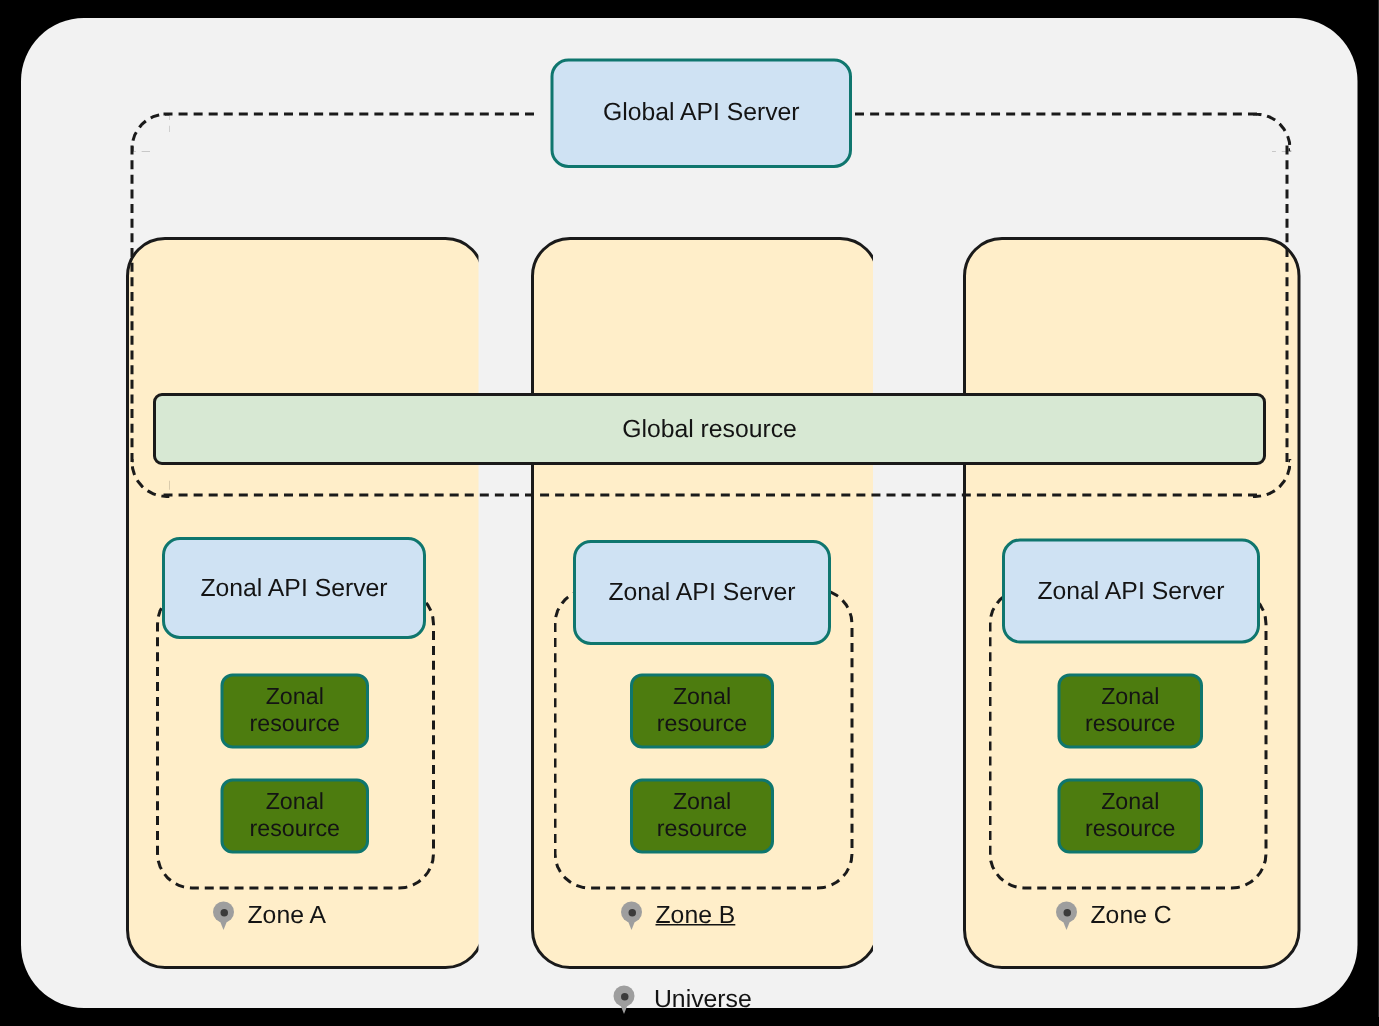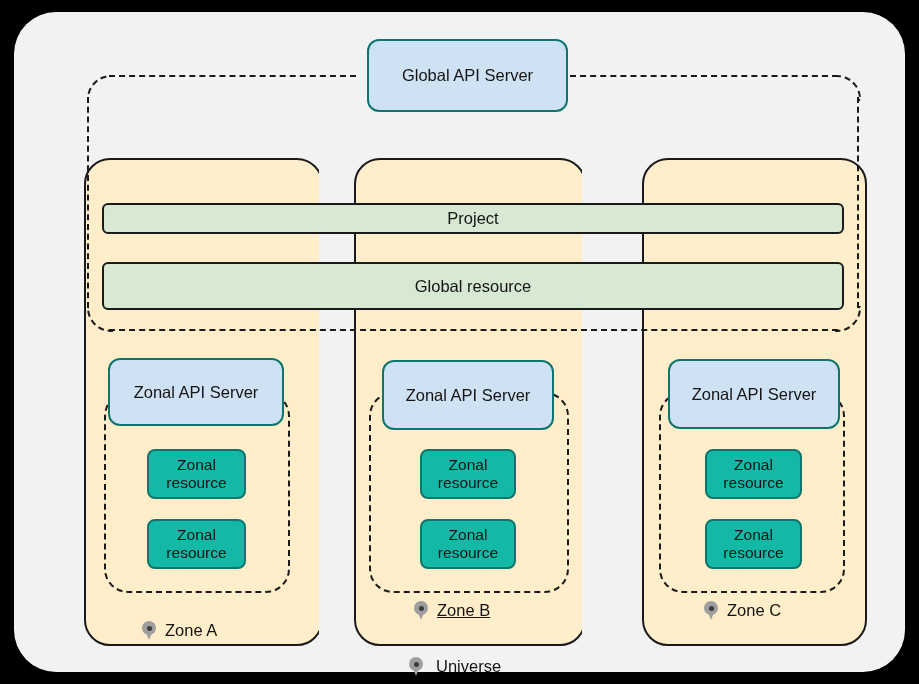--- a/index.html
+++ b/index.html
@@ -55,39 +55,39 @@
              background:transparent;}
   .zd-a{left:90px;top:380px;width:182px;height:197px;}
   .zd-b{left:355px;top:380px;width:196px;height:197px;}
   .zd-c{left:645px;top:380px;width:182px;height:197px;}
 
   
   .box{position:absolute;border:2px solid #0f766e;box-sizing:border-box;
        display:flex;align-items:center;justify-content:center;text-align:center;
        color:#141414;}
   .box-blue{background:#cfe2f3;border-radius:12px;font-size:16.5px;}
-  .box-pink{background:#14b8a6;border-radius:8px;font-size:15.5px;line-height:1.18;}
+  .box-pink{background:#4d7c0f;border-radius:8px;font-size:15.5px;line-height:1.18;}
 
   .global-api{left:353px;top:27px;width:201px;height:73px;}
 
   .zapi-a{left:94px;top:346px;width:176px;height:68px;}
   .zapi-b{left:368px;top:348px;width:172px;height:70px;}
   .zapi-c{left:654px;top:347px;width:172px;height:70px;}
 
   .zr-a1{left:133px;top:437px;width:99px;height:50px;}
   .zr-a2{left:133px;top:507px;width:99px;height:50px;}
   .zr-b1{left:406px;top:437px;width:96px;height:50px;}
   .zr-b2{left:406px;top:507px;width:96px;height:50px;}
   .zr-c1{left:691px;top:437px;width:97px;height:50px;}
   .zr-c2{left:691px;top:507px;width:97px;height:50px;}
 
   
   .zlabel{position:absolute;display:flex;align-items:center;gap:9px;
           font-size:16.5px;color:#141414;}
-  .zl-a{left:128px;top:589px;margin-top:20px;}
+  .zl-a{left:128px;top:589px;}
   .zl-b{left:400px;top:589px;text-decoration:underline;}
   .zl-c{left:690px;top:589px;}
   .zl-universe{left:395px;top:645px;gap:13px;}
   .pin{width:14px;height:19px;position:relative;flex:0 0 auto;}
   .pin .head{position:absolute;left:0;top:0;width:14px;height:14px;
              border-radius:50%;background:#9e9e9e;}
   .pin .tail{position:absolute;left:3px;top:9px;width:8px;height:10px;
              background:#9e9e9e;clip-path:polygon(0 0,100% 0,50% 100%);}
   .pin .dot{position:absolute;left:4.5px;top:4.5px;width:5px;height:5px;
             border-radius:50%;background:#3b3b3b;}
@@ -109,21 +109,20 @@
     <div class="dcorner dc-tl"></div>
     <div class="dcorner dc-tr"></div>
     <div class="dcorner dc-bl"></div>
     <div class="dcorner dc-br"></div>
     <div class="dash-seg dash-top-l"></div>
     <div class="dash-seg dash-top-r"></div>
     <div class="dash-seg dash-bot"></div>
     <div class="dash-side dash-left"></div>
     <div class="dash-side dash-right"></div>
 
-    <div class="gbar bar-project">Project</div>
     <div class="gbar bar-global">Global resource</div>
 
     <div class="zone-dash zd-a"></div>
     <div class="zone-dash zd-b"></div>
     <div class="zone-dash zd-c"></div>
 
     <div class="box box-blue zapi-a">Zonal API Server</div>
     <div class="box box-blue zapi-b">Zonal API Server</div>
     <div class="box box-blue zapi-c">Zonal API Server</div>
 

